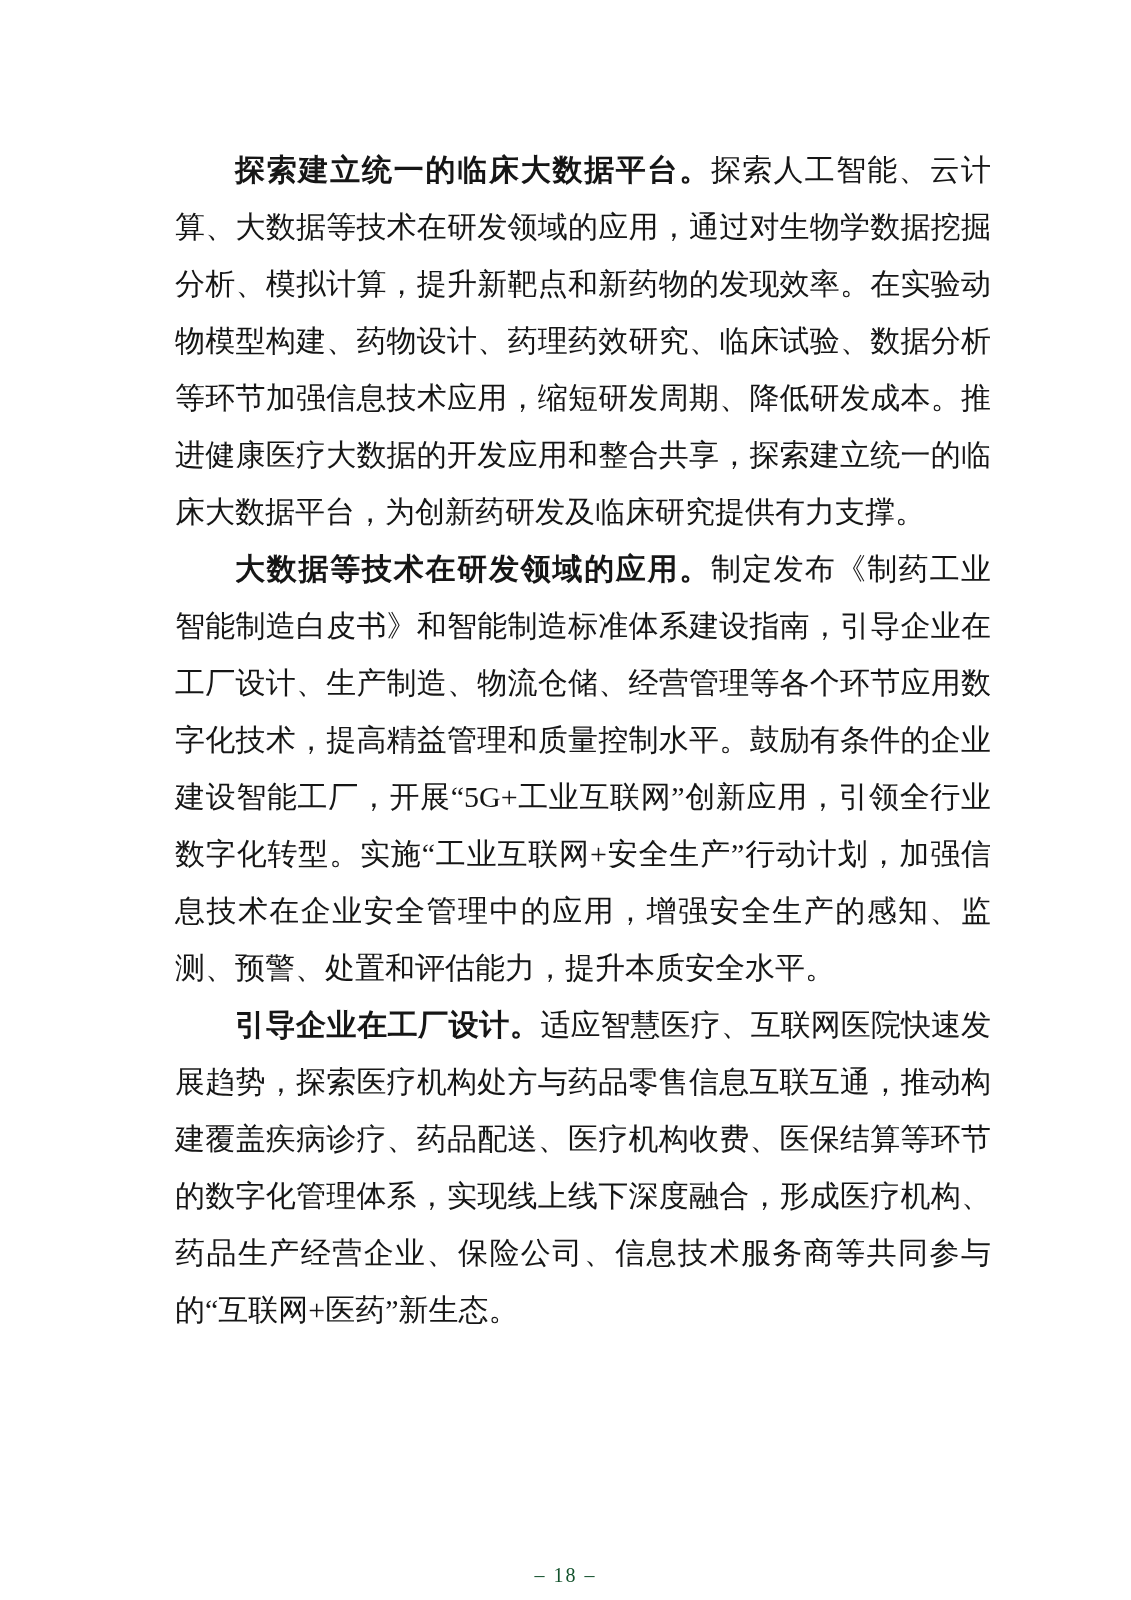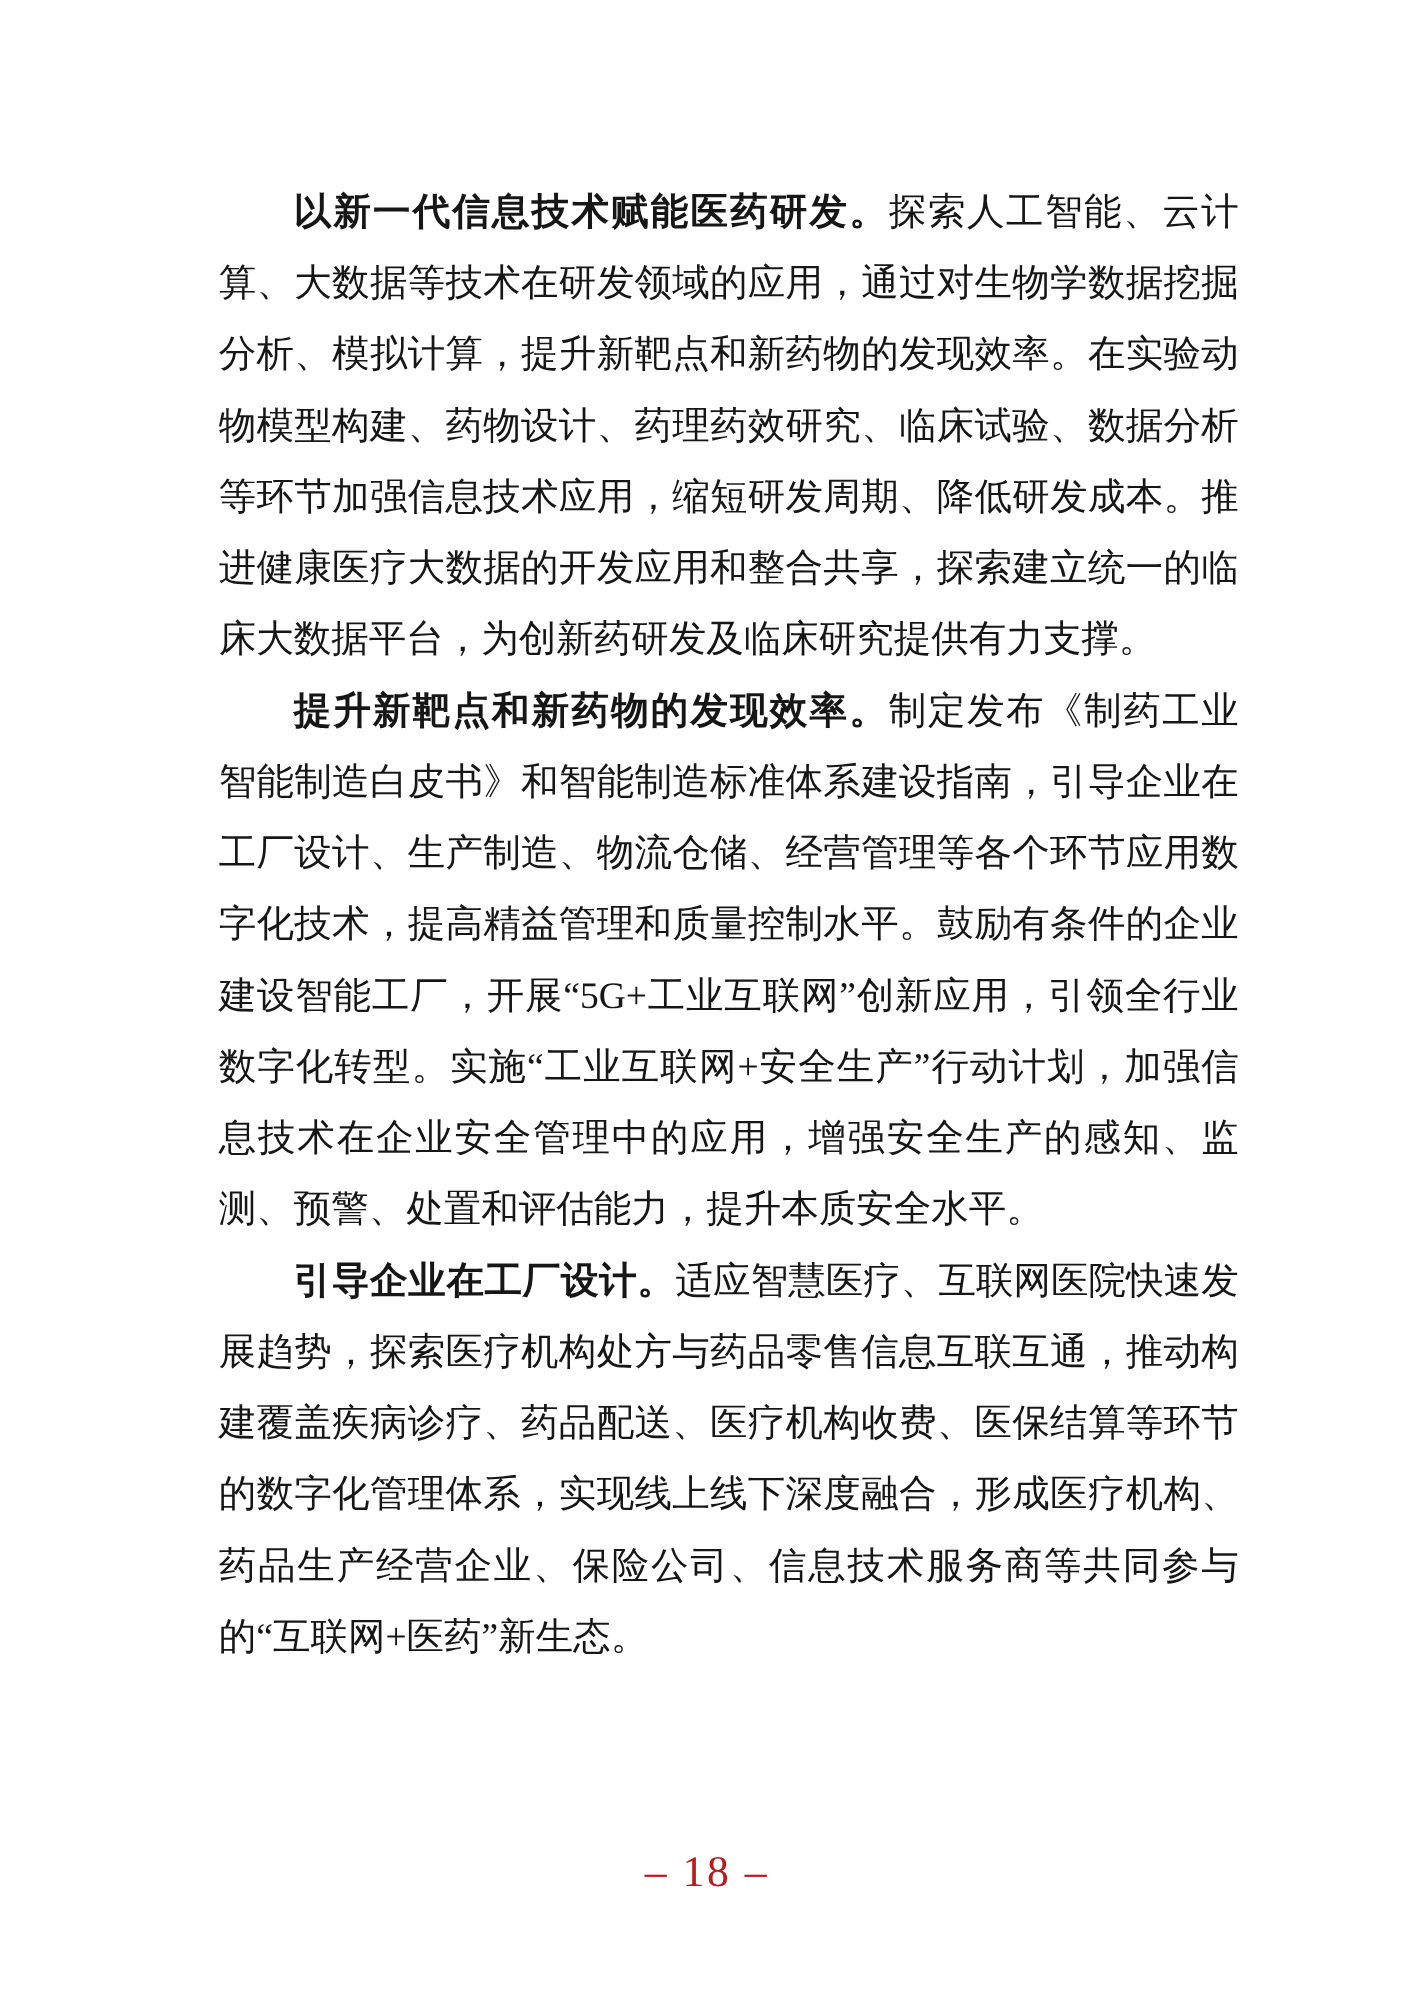--- a/index.html
+++ b/index.html
@@ -34,32 +34,32 @@
     font-family: "Liberation Sans", "DejaVu Sans", sans-serif;
     font-weight: 700;
     letter-spacing: 0.5px;
   }
   .para-body {
     font-weight: 400;
   }
   .page-number {
     position: absolute;
     left: 0;
-    top: 1478px;
+    top: 1564px;
     width: 100%;
     text-align: center;
-    font-size: 35px;
+    font-size: 20px;
     letter-spacing: 2px;
-    color: #b91c1c;
+    color: #14532d;
     font-family: "Liberation Serif", "DejaVu Serif", serif;
   }
 </style>
 </head>
 <body>
 
 <div class="page">
   <div class="content">
-    <p class="para"><span class="para-lead">以新一代信息技术赋能医药研发。</span><span class="para-body">探索人工智能、云计算、大数据等技术在研发领域的应用，通过对生物学数据挖掘分析、模拟计算，提升新靶点和新药物的发现效率。在实验动物模型构建、药物设计、药理药效研究、临床试验、数据分析等环节加强信息技术应用，缩短研发周期、降低研发成本。推进健康医疗大数据的开发应用和整合共享，探索建立统一的临床大数据平台，为创新药研发及临床研究提供有力支撑。</span></p>
-    <p class="para"><span class="para-lead">提升新靶点和新药物的发现效率。</span><span class="para-body">制定发布《制药工业智能制造白皮书》和智能制造标准体系建设指南，引导企业在工厂设计、生产制造、物流仓储、经营管理等各个环节应用数字化技术，提高精益管理和质量控制水平。鼓励有条件的企业建设智能工厂，开展“5G+工业互联网”创新应用，引领全行业数字化转型。实施“工业互联网+安全生产”行动计划，加强信息技术在企业安全管理中的应用，增强安全生产的感知、监测、预警、处置和评估能力，提升本质安全水平。</span></p>
+    <p class="para"><span class="para-lead">探索建立统一的临床大数据平台。</span><span class="para-body">探索人工智能、云计算、大数据等技术在研发领域的应用，通过对生物学数据挖掘分析、模拟计算，提升新靶点和新药物的发现效率。在实验动物模型构建、药物设计、药理药效研究、临床试验、数据分析等环节加强信息技术应用，缩短研发周期、降低研发成本。推进健康医疗大数据的开发应用和整合共享，探索建立统一的临床大数据平台，为创新药研发及临床研究提供有力支撑。</span></p>
+    <p class="para"><span class="para-lead">大数据等技术在研发领域的应用。</span><span class="para-body">制定发布《制药工业智能制造白皮书》和智能制造标准体系建设指南，引导企业在工厂设计、生产制造、物流仓储、经营管理等各个环节应用数字化技术，提高精益管理和质量控制水平。鼓励有条件的企业建设智能工厂，开展“5G+工业互联网”创新应用，引领全行业数字化转型。实施“工业互联网+安全生产”行动计划，加强信息技术在企业安全管理中的应用，增强安全生产的感知、监测、预警、处置和评估能力，提升本质安全水平。</span></p>
     <p class="para"><span class="para-lead">引导企业在工厂设计。</span><span class="para-body">适应智慧医疗、互联网医院快速发展趋势，探索医疗机构处方与药品零售信息互联互通，推动构建覆盖疾病诊疗、药品配送、医疗机构收费、医保结算等环节的数字化管理体系，实现线上线下深度融合，形成医疗机构、药品生产经营企业、保险公司、信息技术服务商等共同参与的“互联网+医药”新生态。</span></p>
   </div>
   <div class="page-number">– 18 –</div>
 </div>
 
 </body></html>

